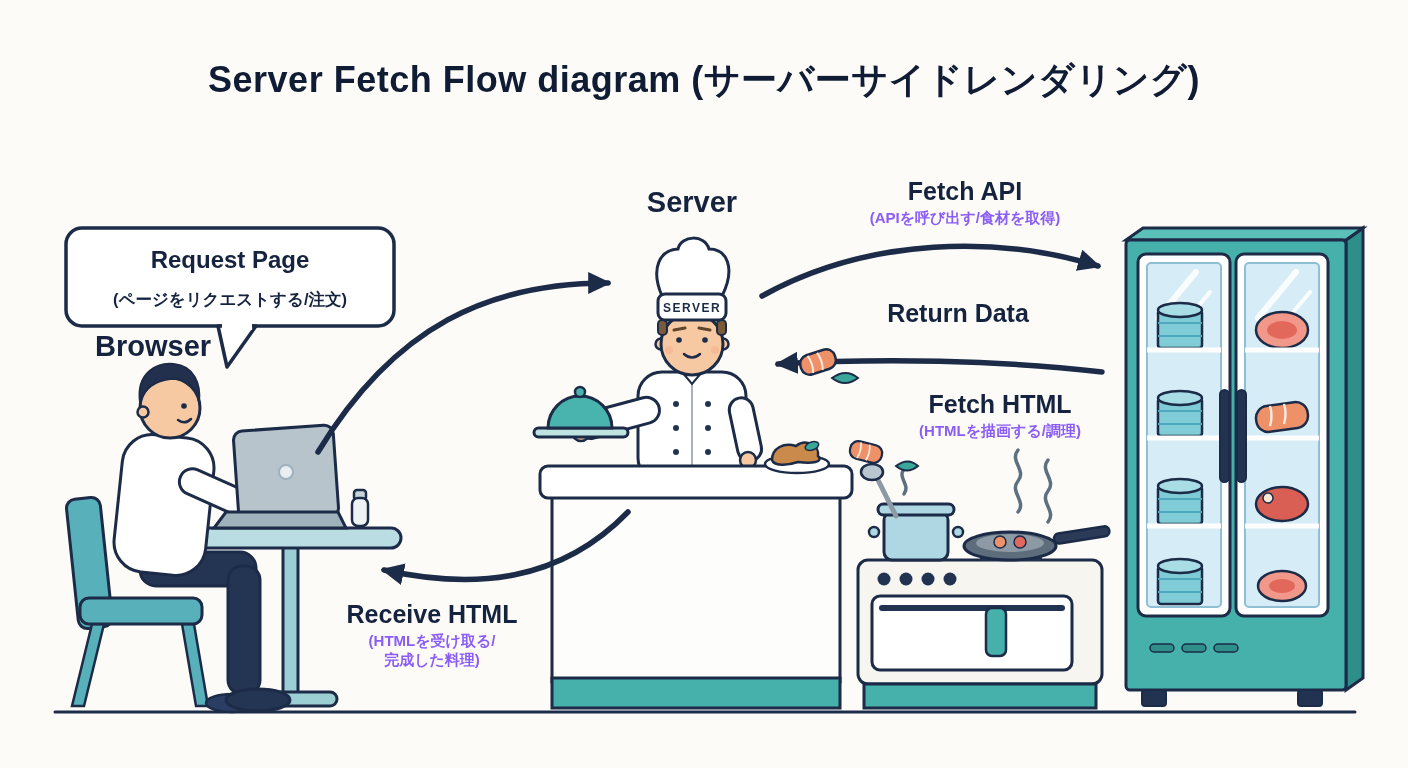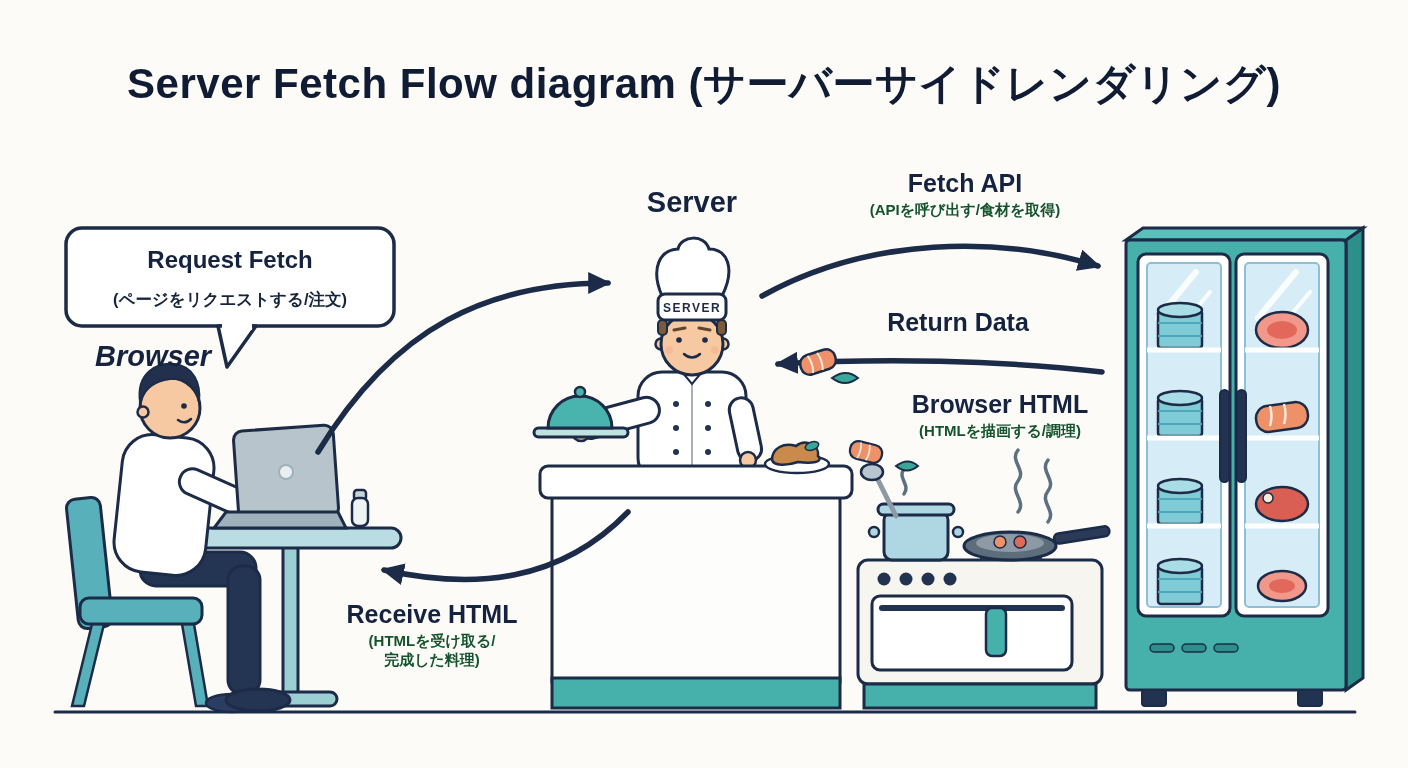--- a/index.html
+++ b/index.html
@@ -5,26 +5,26 @@
 <style>
   html,body { margin:0; padding:0; background:#ffffff; }
   .stage {
     position:relative; width:1408px; height:768px; overflow:hidden;
     background:#fcfbf8; color:#15233f;
     font-family:"Liberation Sans", sans-serif;
   }
   .scene { position:absolute; left:0; top:0; width:1408px; height:768px; }
   .page-title {
     position:absolute; top:56px; left:0; width:100%; margin:0;
-    text-align:center; font-size:42px; font-weight:bold; letter-spacing:0.5px;
+    text-align:center; font-size:36px; font-weight:bold; letter-spacing:0.5px;
     color:#101c33;
   }
   .lbl { position:absolute; text-align:center; line-height:1.3; }
   .lbl .en { display:block; font-size:25px; font-weight:bold; color:#15233f; }
-  .lbl .ja { display:block; font-size:15px; font-weight:bold; color:#14532d; }
+  .lbl .ja { display:block; font-size:15px; font-weight:bold; color:#8b5cf6; }
   .actor-label { position:absolute; font-size:29px; font-weight:bold; color:#15233f; }
   .center { text-align:center; }
   .bubble-text { position:absolute; left:70px; top:246px; width:320px; text-align:center; }
   .bubble-text .en { display:block; font-size:24px; font-weight:bold; }
   .bubble-text .ja { display:block; font-size:16.5px; font-weight:bold; margin-top:15px; }
 </style>
 </head>
 <body>
 
 <div class="stage">
@@ -273,38 +273,38 @@
     <path d="M 896 466 q 12 -9 22 0 q -11 9 -22 0 z" fill="#3aa79b" stroke="#1c2b47" stroke-width="2"></path>
     <g>
       <line x1="878" y1="480" x2="896" y2="516" stroke="#8d9aa6" stroke-width="5" stroke-linecap="round"></line>
       <ellipse cx="872" cy="472" rx="11" ry="8" fill="#b9c6cf" stroke="#1c2b47" stroke-width="2.5"></ellipse>
     </g>
   </svg>
 
   <h1 class="page-title">Server Fetch Flow diagram (サーバーサイドレンダリング)</h1>
 
   <div class="bubble-text">
-    <span class="en">Request Fetch</span>
+    <span class="en">Request Page</span>
     <span class="ja">(ページをリクエストする/注文)</span>
   </div>
 
-  <div class="actor-label" style="left:95px; top:340px;font-style:italic;">Browser</div>
+  <div class="actor-label" style="left:95px; top:330px;">Browser</div>
   <div class="actor-label center" style="left:592px; top:186px; width:200px;">Server</div>
 
-  <div class="lbl" style="left:845px; top:167px; width:240px;">
+  <div class="lbl" style="left:845px; top:175px; width:240px;">
     <span class="en">Fetch API</span>
     <span class="ja">(APIを呼び出す/食材を取得)</span>
   </div>
 
-  <div class="lbl" style="left:838px; top:306px; width:240px;">
+  <div class="lbl" style="left:838px; top:297px; width:240px;">
     <span class="en">Return Data</span>
   </div>
 
   <div class="lbl" style="left:880px; top:388px; width:240px;">
-    <span class="en">Browser HTML</span>
+    <span class="en">Fetch HTML</span>
     <span class="ja">(HTMLを描画する/調理)</span>
   </div>
 
   <div class="lbl" style="left:312px; top:598px; width:240px;">
     <span class="en">Receive HTML</span>
     <span class="ja">(HTMLを受け取る/</span>
     <span class="ja">完成した料理)</span>
   </div>
 
 </div>

